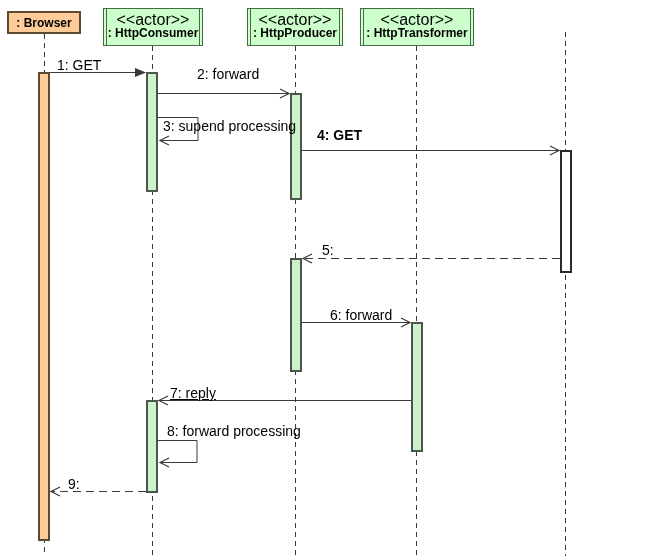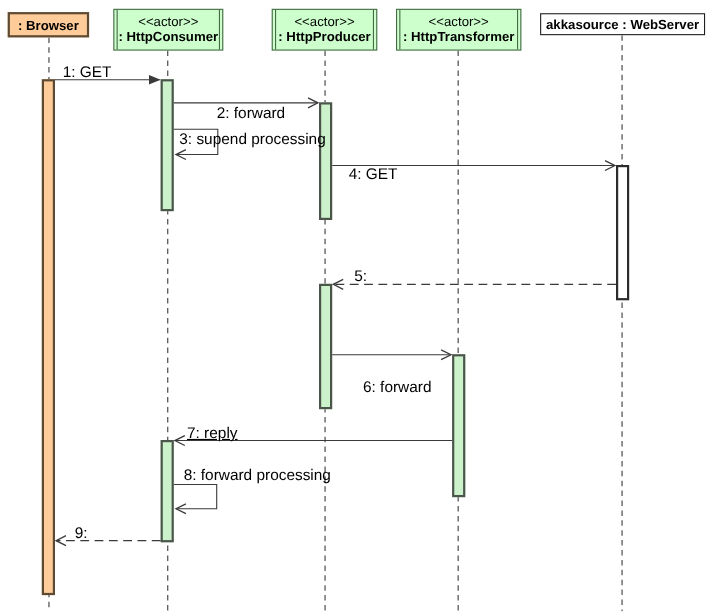--- a/index.html
+++ b/index.html
@@ -11,21 +11,21 @@
   #lifelines { z-index:1; }
   #messages  { z-index:3; }
 
   
   .pbox {
     position:absolute; box-sizing:border-box; z-index:5;
     display:flex; flex-direction:column; align-items:center; justify-content:center;
     text-align:right; color:#000;
   }
   .pbox .pname  { font-weight:bold; font-size:12px; line-height:14px; white-space:nowrap; }
-  .pbox .stereo { font-size:12px; line-height:12px; white-space:nowrap; }
+  .pbox .stereo { font-size:16px; line-height:12px; white-space:nowrap; }
   #box-browser {
     left:7px; top:11px; width:74px; height:23px;
     background:#FFCC99; border:2px solid #5d4a33;
   }
   .actor-box { background:#CCFFCC; border:1px solid #466946; }
   .actor-box::before, .actor-box::after {
     content:""; position:absolute; top:0; bottom:0; width:1px; background:#466946;
   }
   .actor-box::before { left:2px; }
   .actor-box::after  { right:2px; }
@@ -46,25 +46,25 @@
   #bar-consumer1  { left:146px; top:72px;  height:120px; }
   #bar-producer1  { left:290px; top:93px;  height:107px; }
   #bar-webserver  { left:560px; top:150px; height:123px; }
   #bar-producer2  { left:290px; top:258px; height:114px; }
   #bar-transformer{ left:411px; top:322px; height:130px; }
   #bar-consumer2  { left:146px; top:400px; height:93px;  }
 
   
   .mlabel { position:absolute; z-index:4; font-size:14px; line-height:13px; color:#000; white-space:nowrap; }
   #lbl1 { left:57px;  top:59px;  }
-  #lbl2 { left:197px; top:96px;  }
+  #lbl2 { left:197px; top:68px;  }
   #lbl3 { left:163px; top:120px; }
-  #lbl4 { left:317px; top:152px; }
+  #lbl4 { left:317px; top:129px;font-weight:bold; }
   #lbl5 { left:322px; top:244px; }
-  #lbl6 { left:330px; top:309px;margin-top:36px; }
+  #lbl6 { left:330px; top:309px; }
   #lbl7 { left:170px; top:387px;text-decoration:underline; }
   #lbl8 { left:167px; top:425px; }
   #lbl9 { left:68px;  top:478px; }
 </style>
 </head>
 <body>
 
 <div class="canvas">
 
   <svg id="lifelines" class="layer" viewBox="0 0 650 556" xmlns="http://www.w3.org/2000/svg">
@@ -129,17 +129,14 @@
   <div class="pbox actor-box" id="box-producer">
     <span class="stereo">&lt;&lt;actor&gt;&gt;</span>
     <span class="pname">: HttpProducer</span>
   </div>
 
   <div class="pbox actor-box" id="box-transformer">
     <span class="stereo">&lt;&lt;actor&gt;&gt;</span>
     <span class="pname">: HttpTransformer</span>
   </div>
 
-  <div class="pbox" id="box-webserver">
-    <span class="pname">akkasource : WebServer</span>
-  </div>
 
 </div>
 
 </body></html>

